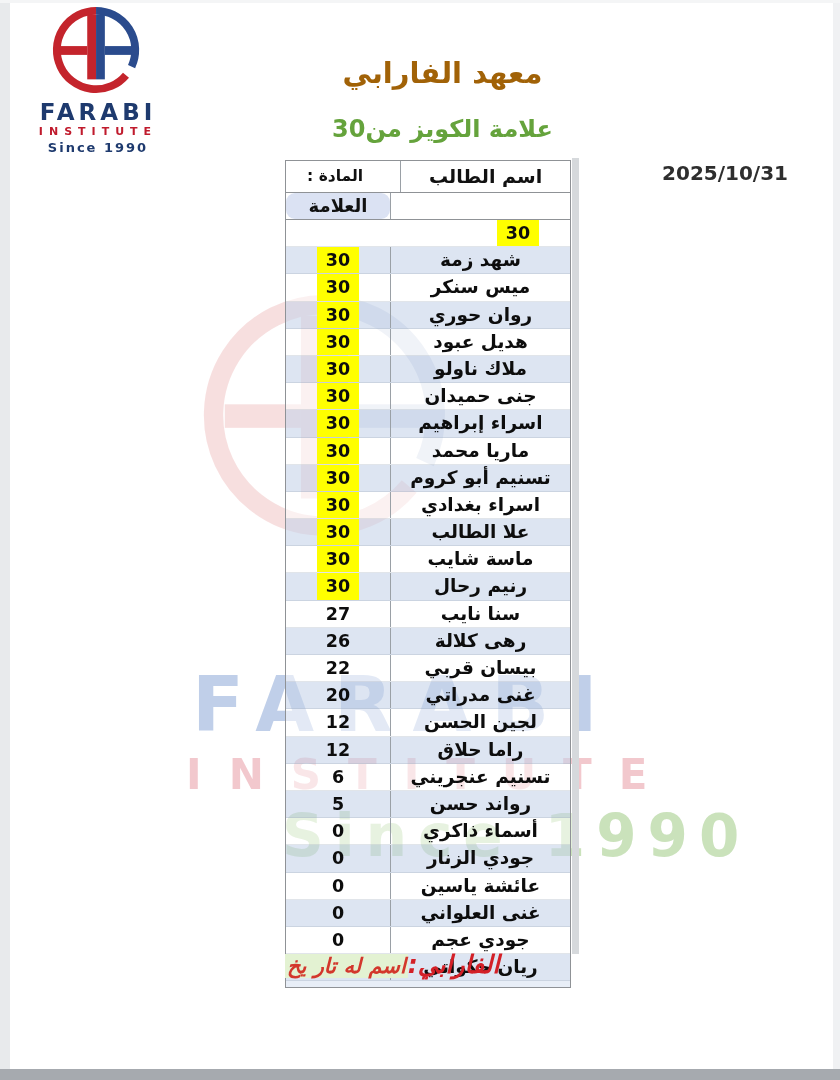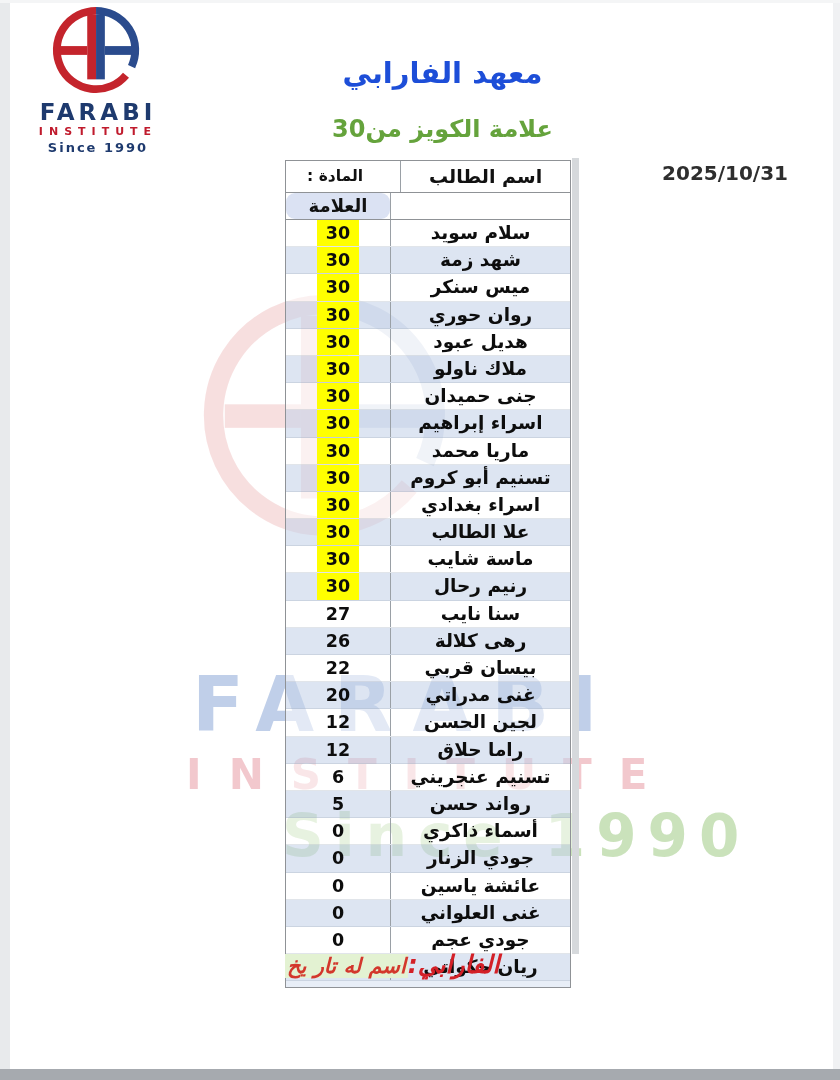--- a/index.html
+++ b/index.html
@@ -11,21 +11,21 @@
   .edge-bottom{position:absolute;left:0;bottom:0;width:840px;height:11px;background:#a6aaaf;}
   .edge-top{position:absolute;left:0;top:0;width:840px;height:3px;background:#f4f5f6;}
 
   
   .logo{position:absolute;left:28px;top:4px;width:140px;text-align:center;}
   .logo-name{color:#1e3a6e;font-weight:800;font-size:23px;letter-spacing:4px;line-height:1.05;}
   .logo-inst{color:#c01b2d;font-weight:700;font-size:11px;letter-spacing:6px;margin-top:1px;}
   .logo-since{color:#1e3a6e;font-weight:700;font-size:13px;letter-spacing:2px;margin-top:2px;}
 
   .title{position:absolute;left:300px;top:56px;width:285px;text-align:center;
-         color:#1d4ed8;font-size:29px;font-weight:800;direction:rtl;}
+         color:#a16207;font-size:29px;font-weight:800;direction:rtl;}
   .subtitle{position:absolute;left:300px;top:115px;width:285px;text-align:center;
          color:#65a33c;font-size:24px;font-weight:800;direction:rtl;}
   .date{position:absolute;right:52px;top:129px;color:#2e2e2e;font-size:20px;font-weight:600;margin-top:32px;}
 
   
   .watermark{position:absolute;left:0;top:0;width:840px;height:1080px;z-index:1;pointer-events:none;}
   .wm-logo{position:absolute;left:150px;top:288px;opacity:0.16;}
   .wm-farabi{position:absolute;left:192px;top:660px;font-size:76px;font-weight:800;letter-spacing:20px;color:rgba(140,168,215,0.55);}
   .wm-inst{position:absolute;left:186px;top:750px;font-size:42px;font-weight:700;letter-spacing:27px;color:rgba(228,140,150,0.48);}
   .wm-since{position:absolute;left:282px;top:802px;font-size:58px;font-weight:700;letter-spacing:11px;color:rgba(150,198,120,0.5);}
@@ -101,21 +101,20 @@
     <div class="trow hrow1">
       <div class="cell-name">اسم الطالب</div>
       <div class="cell-mark">المادة : إنكليزي</div>
     </div>
     <div class="trow hrow2">
       <div class="cell-name"></div>
       <div class="cell-mark">العلامة</div>
     </div>
     <div class="tbody">
   <div class="trow">
-    <div class="cell-name">سلام سويد</div>
     <div class="cell-mark"><span class="mark-val hl">30</span></div>
   </div>
 
   <div class="trow">
     <div class="cell-name">شهد زمة</div>
     <div class="cell-mark"><span class="mark-val hl">30</span></div>
   </div>
 
   <div class="trow">
     <div class="cell-name">ميس سنكر</div>

